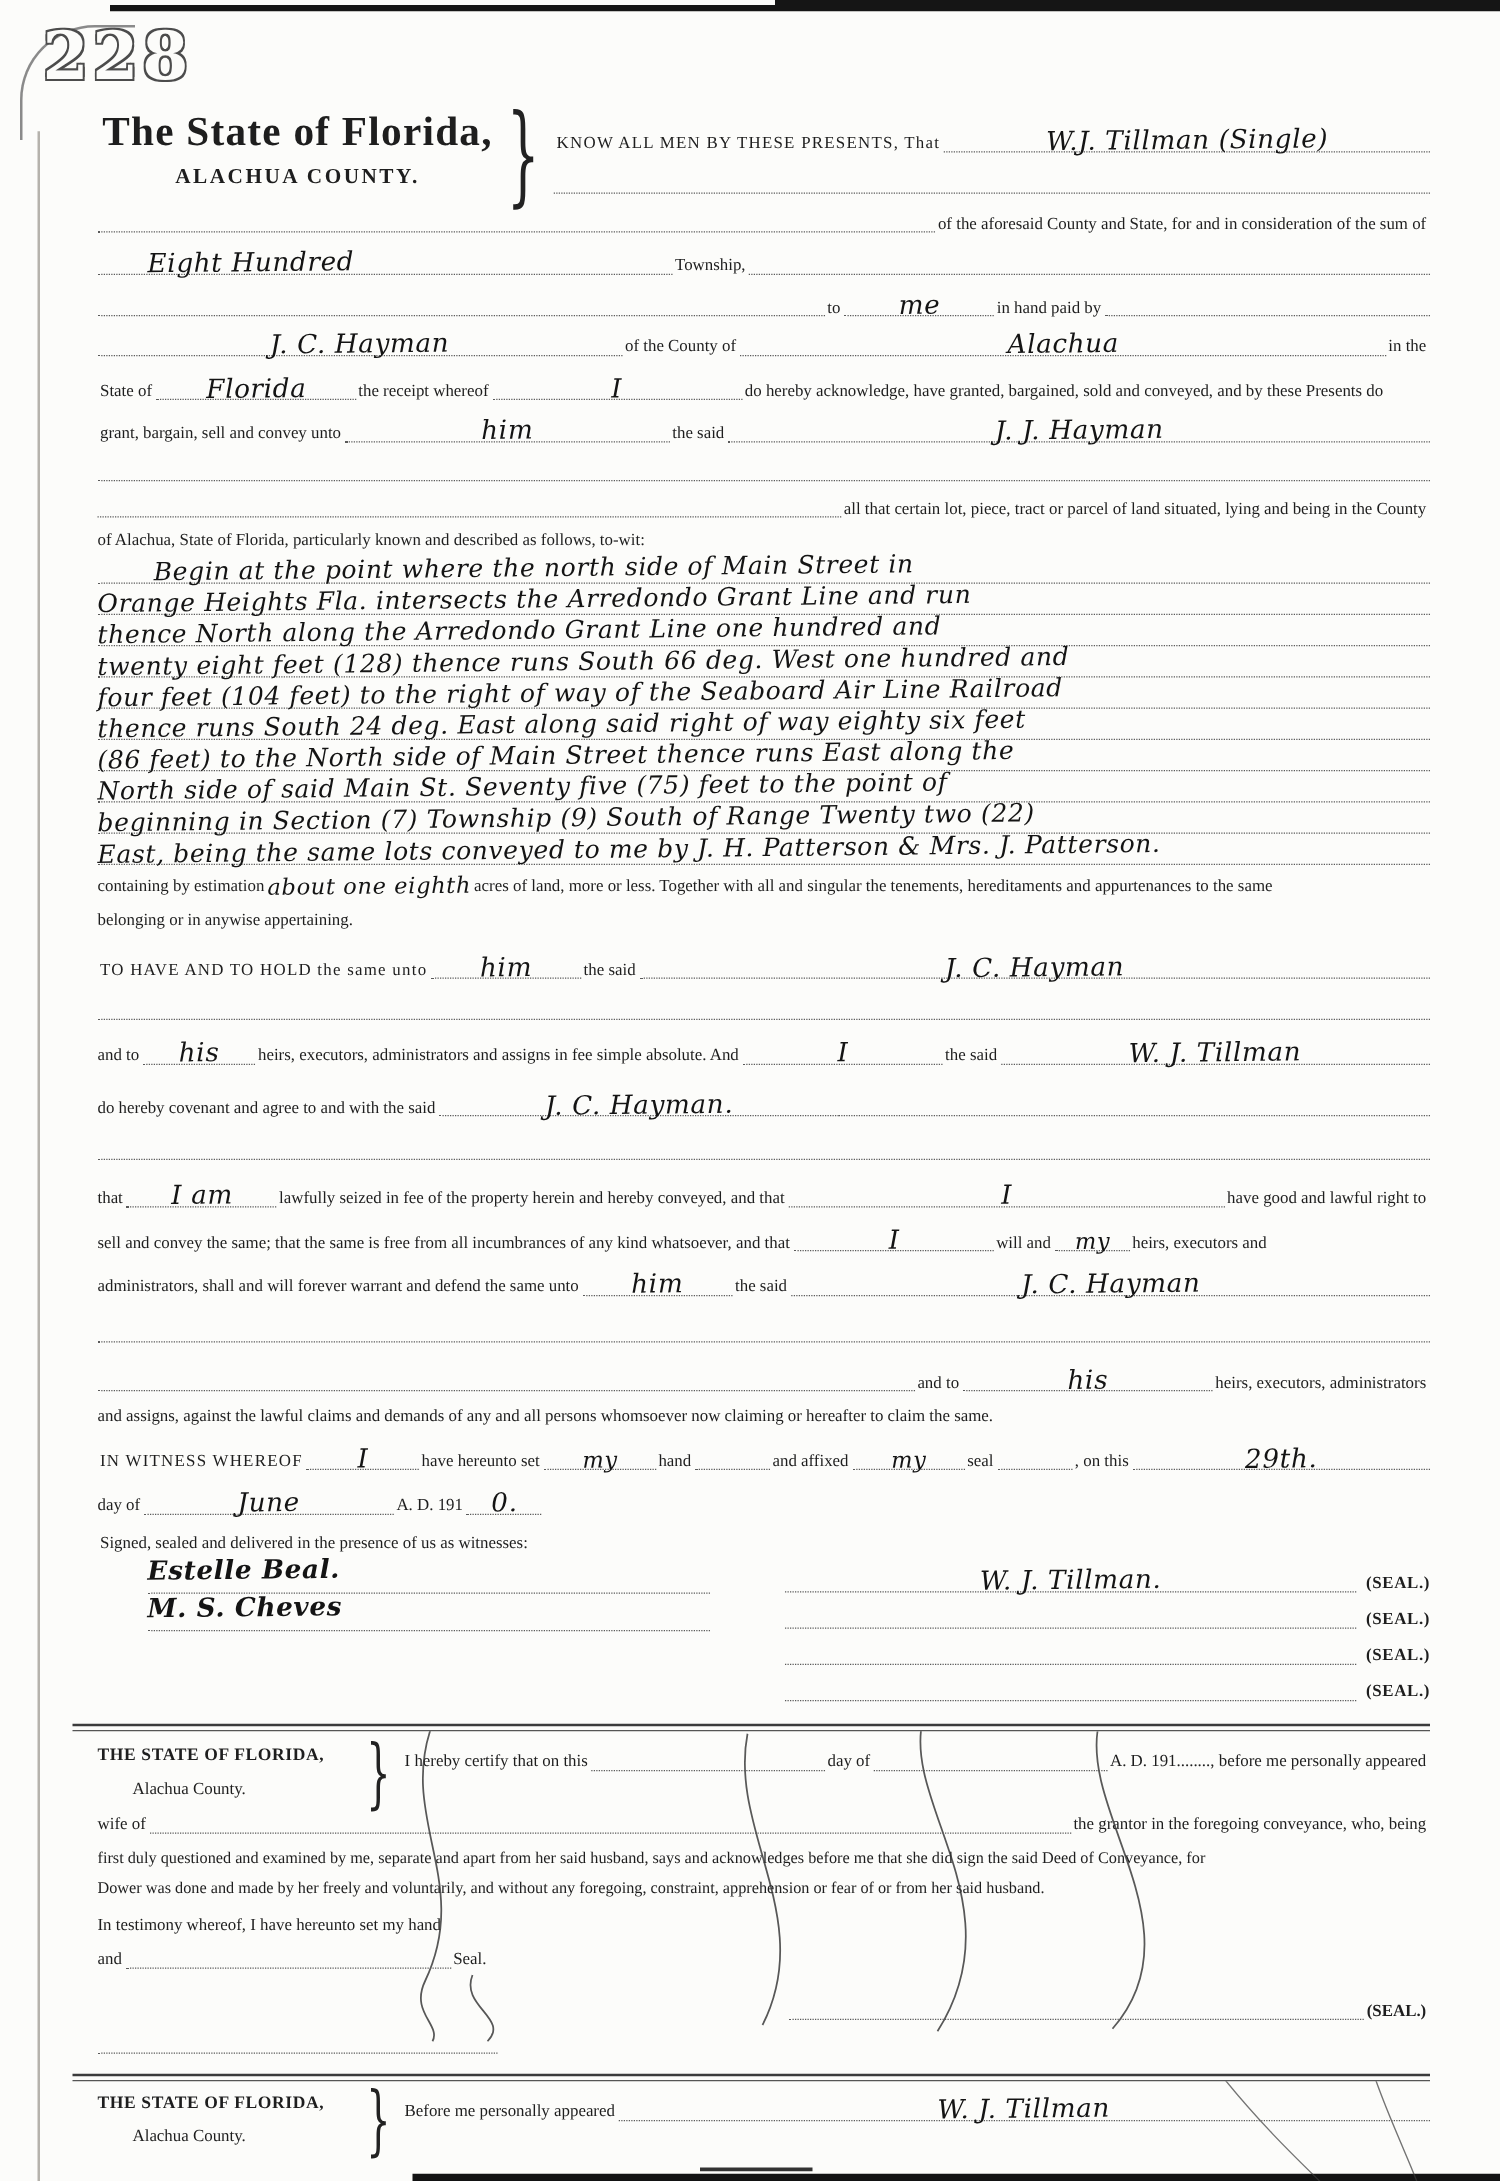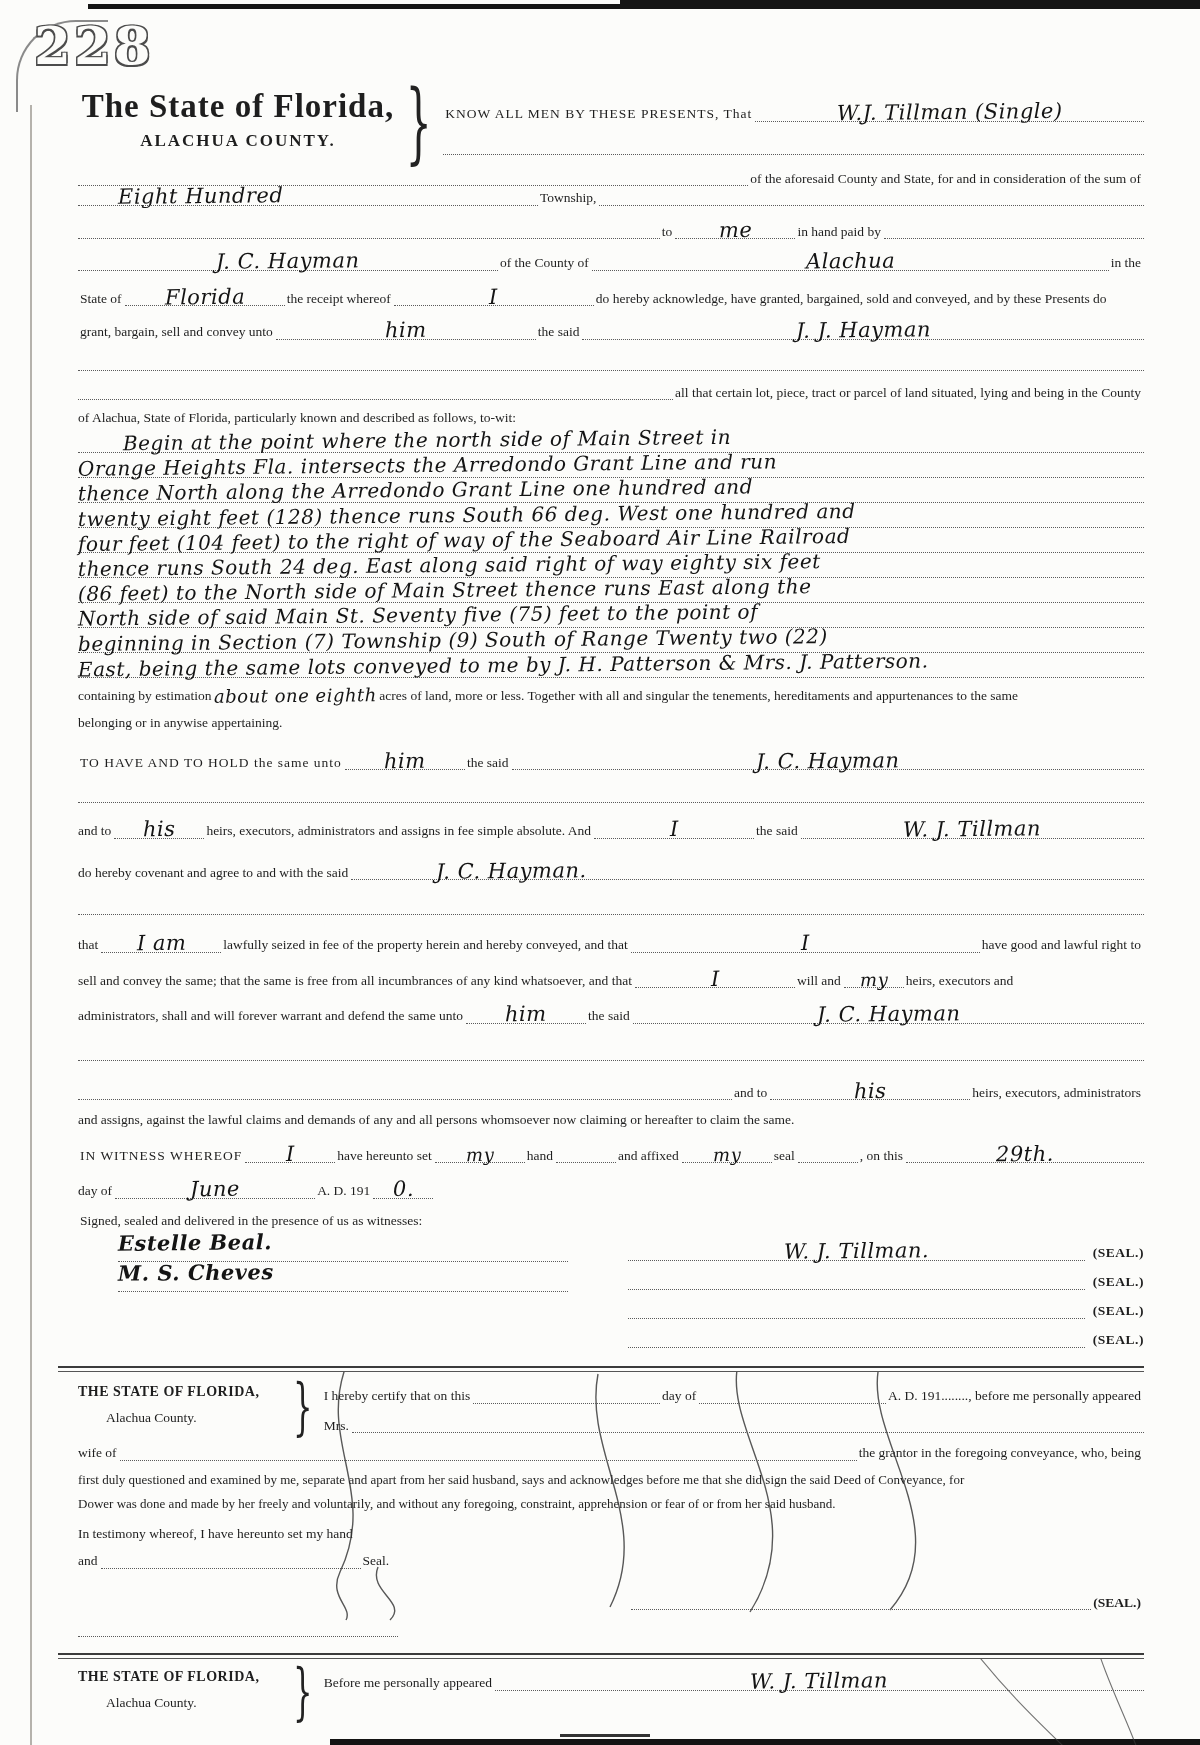--- a/index.html
+++ b/index.html
@@ -103,21 +103,21 @@
           <span class="fill"><span class="hw">W.J. Tillman (Single)</span></span>
         </div>
         <div class="rule" style="margin-top:22px"></div>
       </div>
     </div>
 
     <div class="row" style="margin-top:16px">
       <span class="fill"></span>
       <span class="t">of the aforesaid County and State, for and in consideration of the sum of</span>
     </div>
-    <div class="row" style="">
+    <div class="row" style="margin-top:14px">
       <span class="fill w420" style="text-align:left;padding-left:40px"><span class="hw">Eight Hundred</span></span>
       <span class="t">Township,</span>
       <span class="fill"></span>
     </div>
     <div class="row" style="margin-top:14px">
       <span class="fill"></span>
       <span class="t">to</span>
       <span class="fill w120"><span class="hw">me</span></span>
       <span class="t">in hand paid by</span>
       <span class="fill w260"></span>
@@ -293,24 +293,20 @@
         </div>
         <div class="brace med">}</div>
         <div class="nh-right">
           <div class="row" style="padding-top:4px">
             <span class="t">I hereby certify that on this</span>
             <span class="fill"></span>
             <span class="t">day of</span>
             <span class="fill"></span>
             <span class="t">A. D. 191........, before me personally appeared</span>
           </div>
-          <div class="row" style="margin-top:14px">
-            <span class="t">Mrs.</span>
-            <span class="fill"></span>
-          </div>
         </div>
       </div>
       <div class="row" style="margin-top:12px">
         <span class="t" style="padding-left:0">wife of</span>
         <span class="fill"></span>
         <span class="t">the grantor in the foregoing conveyance, who, being</span>
       </div>
       <div class="row para" style="margin-top:12px">
           <span>first duly questioned and examined by me, separate and apart from her said husband, says and acknowledges before me that she did sign the said Deed of Conveyance, for</span>
         </div>

